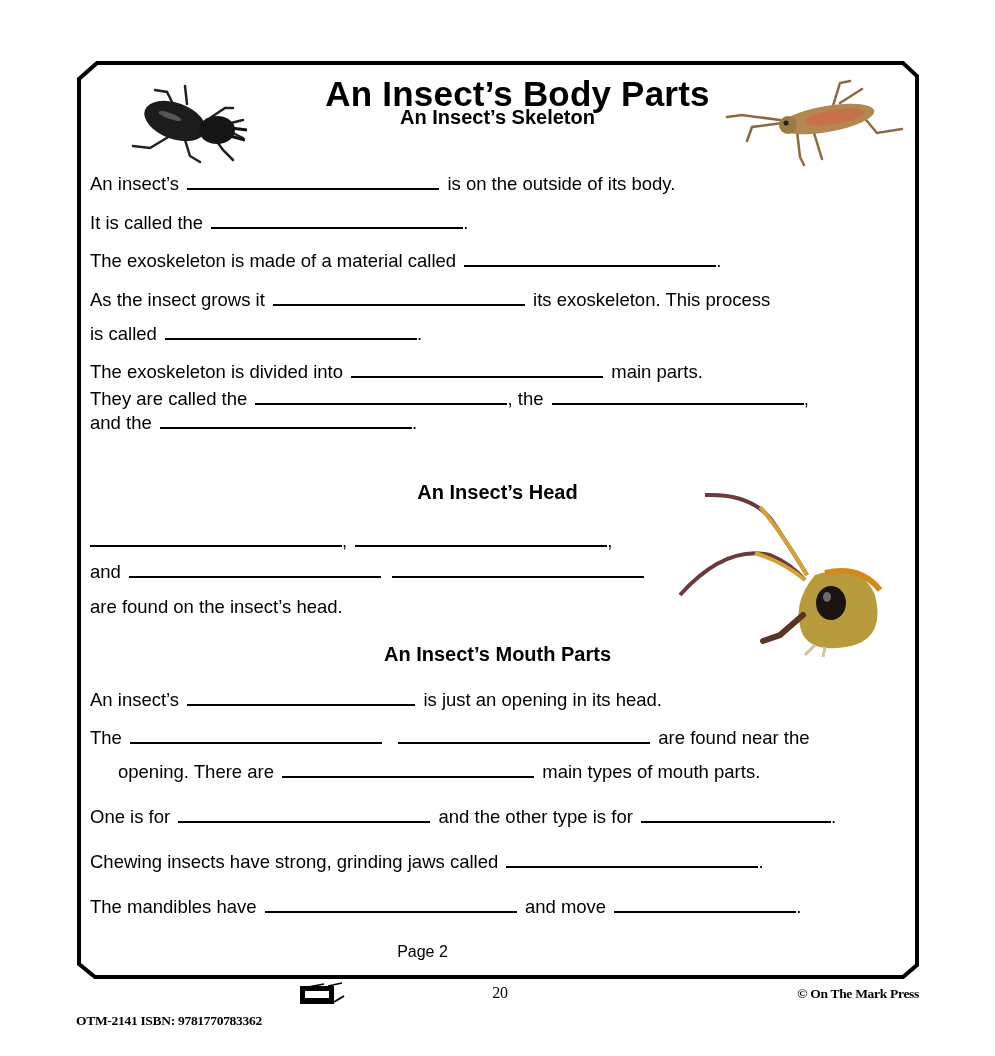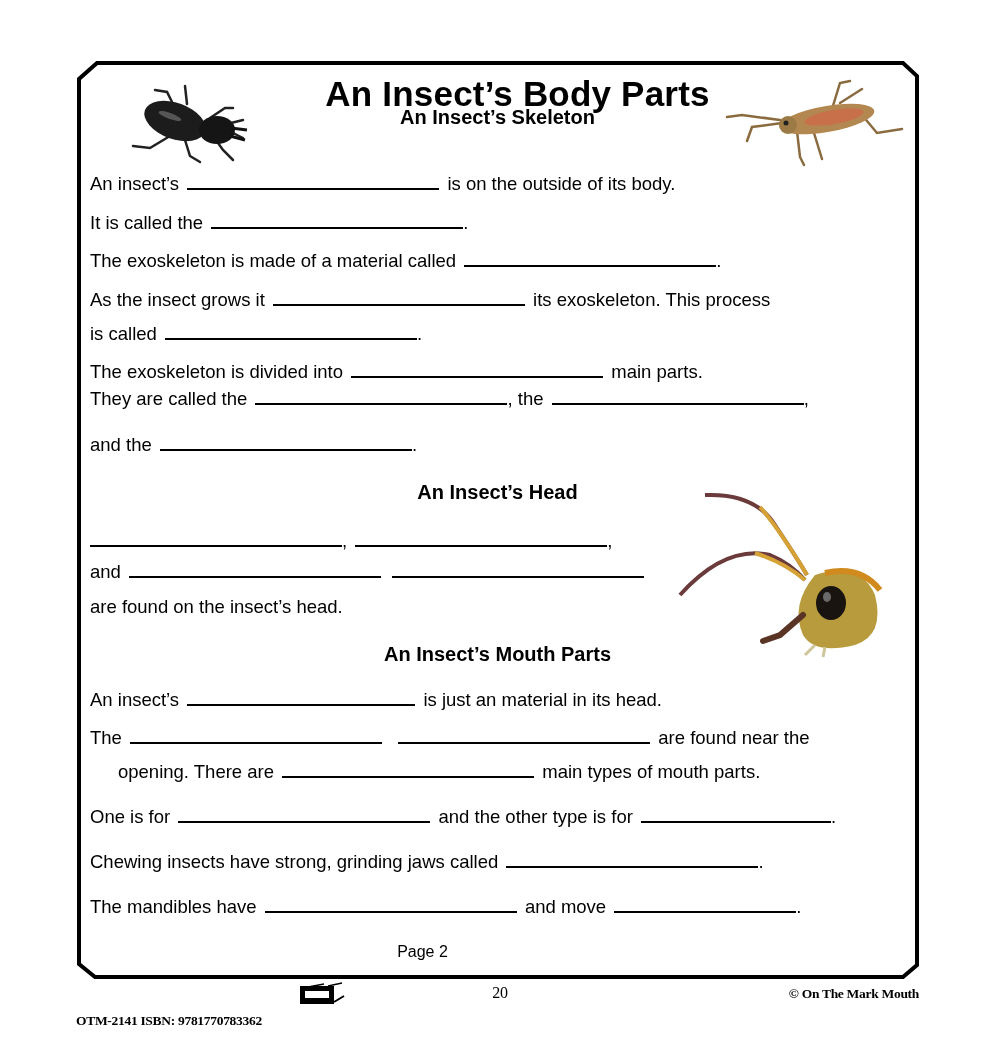--- a/index.html
+++ b/index.html
@@ -108,21 +108,21 @@
   <span class="blank w252"></span>
   <span>main parts.</span>
 </div>
 
 <div class="abs line" style="top:388px;">
   <span>They are called the</span>
   <span class="blank w252" style="margin-right:0"></span><span>, the</span>
   <span class="blank w252" style="margin-right:0"></span><span>,</span>
 </div>
 
-<div class="abs line" style="top:434px;">
+<div class="abs line" style="top:412px;">
   <span>and the</span>
   <span class="blank w252" style="margin-right:0"></span><span>.</span>
 </div>
 
 <div class="abs subhead" style="top:481px;">An Insect’s Head</div>
 
 <div class="abs line" style="top:530px;">
   <span class="blank w252" style="margin:0"></span><span>,</span>
   <span class="blank w252" style="margin-right:0"></span><span>,</span>
 </div>
@@ -135,21 +135,21 @@
 
 <div class="abs line" style="top:596px;">
   <span>are found on the insect’s head.</span>
 </div>
 
 <div class="abs subhead" style="top:643px;">An Insect’s Mouth Parts</div>
 
 <div class="abs line" style="top:689px;">
   <span>An insect’s</span>
   <span class="blank w228"></span>
-  <span>is just an material in its head.</span>
+  <span>is just an opening in its head.</span>
 </div>
 
 <div class="abs line" style="top:727px;">
   <span>The</span>
   <span class="blank w252"></span>
   <span class="blank w252" style="margin-left:8px"></span>
   <span>are found near the</span>
 </div>
 
 <div class="abs line" style="top:761px;margin-left:28px;">
@@ -183,13 +183,13 @@
 
 <svg class="img" style="left:298px;top:982px;" width="58" height="24" viewBox="0 0 58 24">
   <rect x="2" y="4" width="34" height="18" fill="#000"></rect>
   <rect x="7" y="9" width="24" height="7" fill="#fff"></rect>
   <path d="M10 5 L26 2 M30 4 L44 1" stroke="#000" stroke-width="1.5"></path>
   <path d="M36 20 L46 14" stroke="#000" stroke-width="2"></path>
 </svg>
 
 <div class="abs footer" style="left:490px;width:20px;text-align:center;font-weight:normal;font-size:16px;top:984px;">20</div>
 
-<div class="abs footer" style="right:76px;">© On The Mark Mouth</div>
+<div class="abs footer" style="right:76px;">© On The Mark Press</div>
 
 </body></html>

